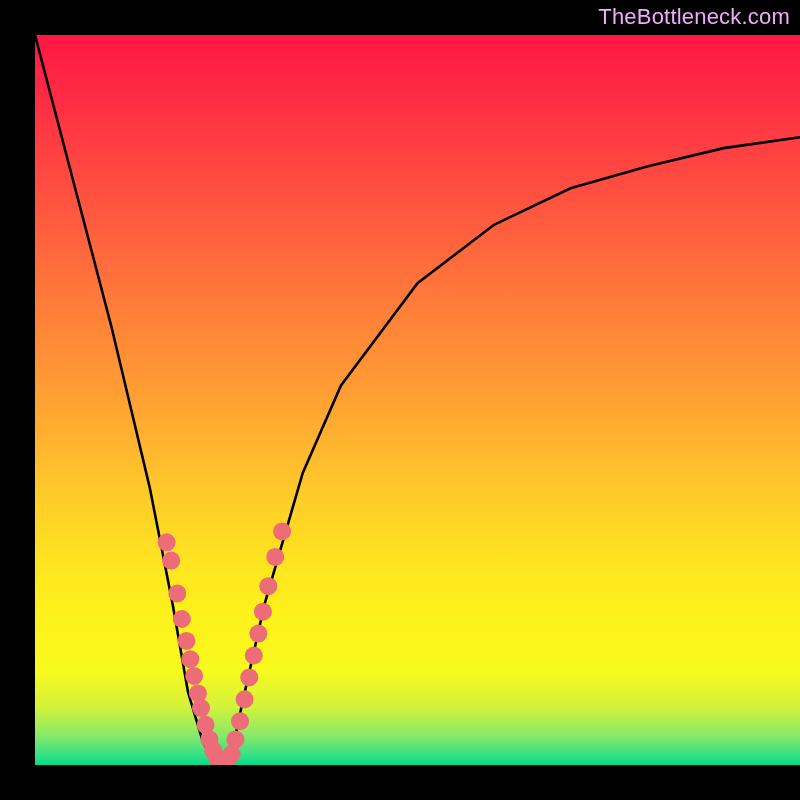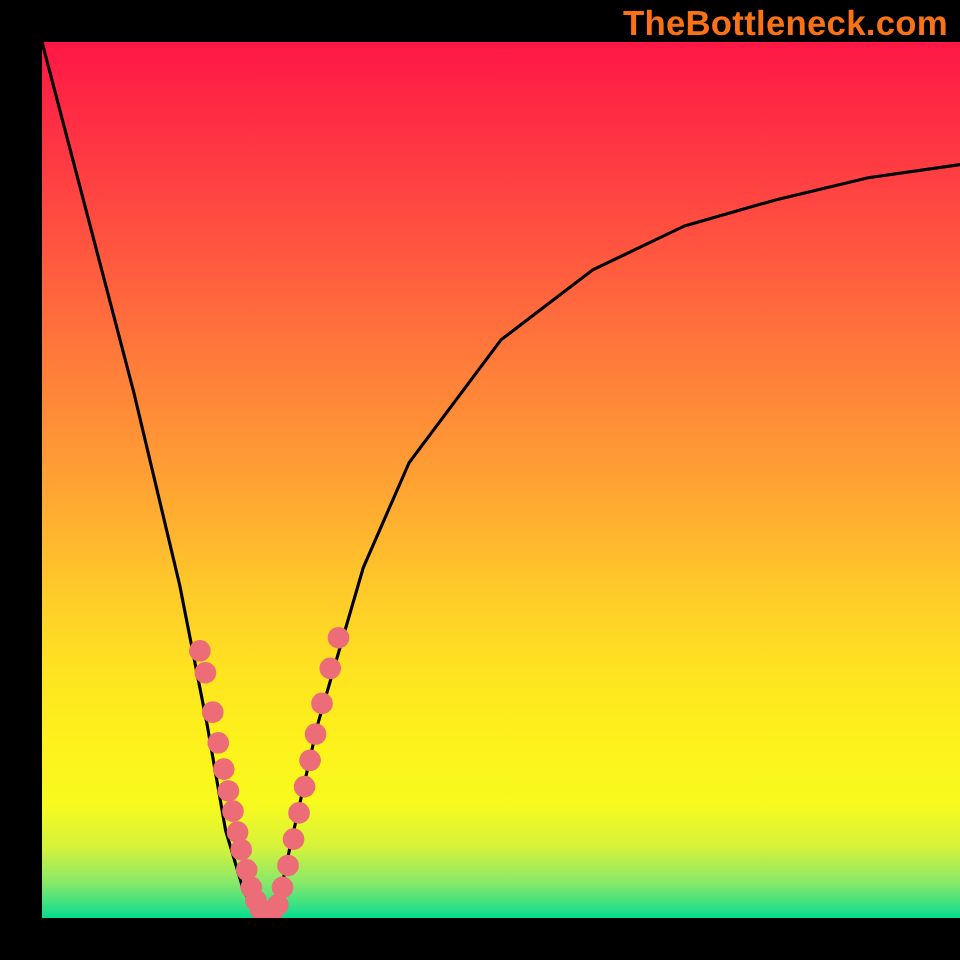--- a/index.html
+++ b/index.html
@@ -14,23 +14,23 @@
   .frame {
     position: relative;
     width: 800px;
     height: 800px;
     background: #000;
   }
   .watermark {
     position: absolute;
     top: 4px;
     right: 10px;
-    color: #f97316;
-    font-size: 29px;
-    font-weight: 700;
+    color: #f0abfc;
+    font-size: 22px;
+    font-weight: 400;
     letter-spacing: 0.2px;
     z-index: 10;
   }
   .plot-area {
     position: absolute;
     left: 35px;
     top: 35px;
     width: 765px;  
     height: 730px;
     

